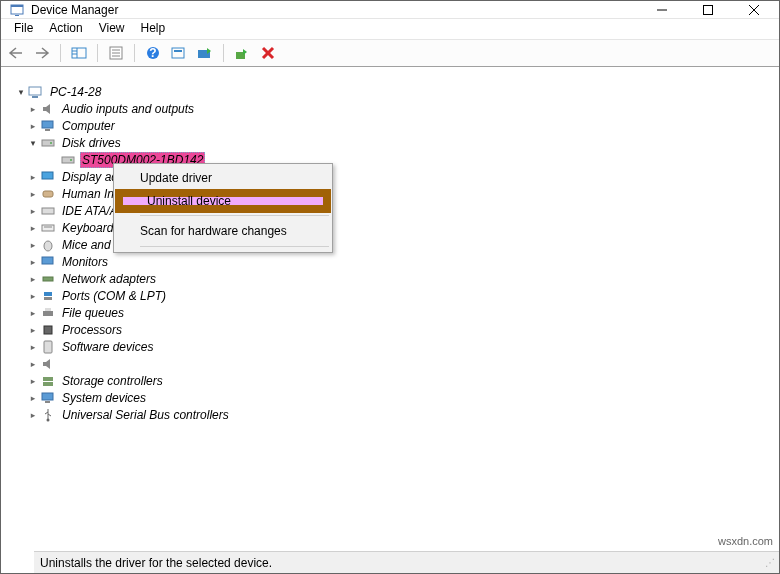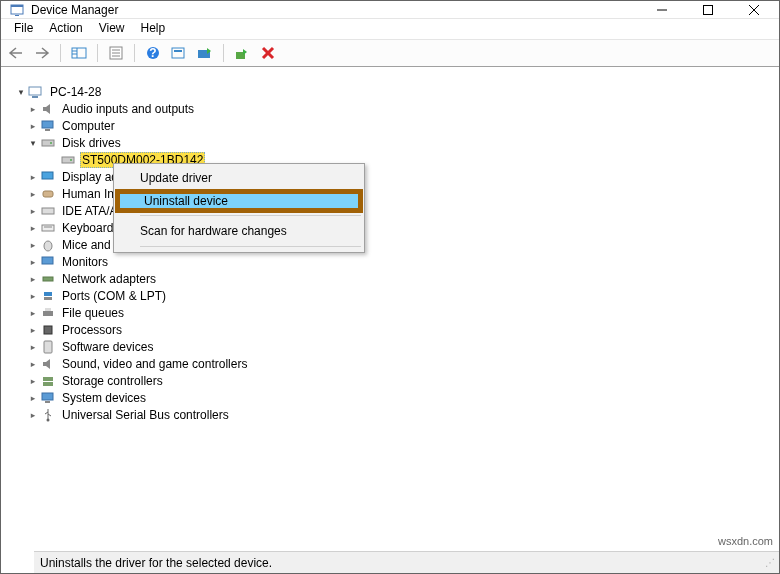--- a/index.html
+++ b/index.html
@@ -12,29 +12,29 @@
 .menubar { height:20px; display:flex; align-items:flex-start; padding:0 6px; gap:2px; }
 .menubar .menu { padding:2px 7px; }
 .toolbar { height:28px; border-top:1px solid #e5e5e5; border-bottom:1px solid #a0a0a0; display:flex; align-items:center; padding:0 4px; gap:4px; background:#fcfcfc; }
 .toolbar .sep { width:1px; height:18px; background:#d0d0d0; margin:0 3px; }
 .toolbar .tbtn { width:22px; height:22px; display:flex; align-items:center; justify-content:center; }
 .tree { position:absolute; left:8px; top:82px; right:8px; bottom:26px; overflow:auto; }
 .node { display:flex; align-items:center; height:17px; padding-left:6px; white-space:nowrap; }
 .node .arrow { width:12px; display:flex; justify-content:center; color:#6a6a6a; font-size:9px; }
 .node .arrow.exp { color:#404040; }
 .node .ico { width:16px; height:16px; margin:0 4px 0 1px; display:flex; align-items:center; justify-content:center; }
-.node .label { padding:0 2px; }
-.node.sel .label { background:#fde047; border:1px dotted #7aa7c7; padding:0 1px; }
+.node .label { padding:0 2px;font-style:italic; }
+.node.sel .label { background:#ec4899; border:1px dotted #7aa7c7; padding:0 1px; }
 .indent1 { padding-left:18px; }
 .indent2 { padding-left:38px; }
-.contextmenu { position:absolute; left:112px; top:162px; width:252px; background:#f2f2f2; border:1px solid #a0a0a0; box-shadow:2px 2px 4px rgba(0,0,0,.25); padding:2px; }
+.contextmenu { position:absolute; left:112px; top:162px; width:220px; background:#f2f2f2; border:1px solid #a0a0a0; box-shadow:2px 2px 4px rgba(0,0,0,.25); padding:2px; }
 .contextmenu .item { height:24px; display:flex; align-items:center; padding-left:24px; }
 .contextmenu .item.bold { font-weight:bold; }
 .contextmenu .msep { height:1px; background:#d0d0d0; margin:3px 1px 3px 24px; }
-.contextmenu .item.hi { background:#7dd3fc; border:5px solid #a16207; margin:-1px; position:relative; }
+.contextmenu .item.hi { background:#f0abfc; border:8px solid #a16207; margin:-1px; position:relative; }
 .statusbar { position:absolute; left:0; right:0; bottom:0; height:22px; border-top:1px solid #d0d0d0; display:flex; align-items:center; padding:0 6px; background:#f0f0f0;margin-left:33px; }
 .statusbar .grip { margin-left:auto; color:#b0b0b0; font-size:10px; letter-spacing:-2px; }
 .watermark { position:absolute; right:6px; bottom:26px; font-size:11px; color:#666;margin-left:32px; }
 svg { display:block; }
 </style>
 </head>
 <body>
 
 <div class="titlebar">
   <span class="app-icon">
@@ -287,21 +287,20 @@
       </span>
       <span class="label">Software devices</span>
     </div>
   <div class="node indent1">
       <span class="arrow">▸</span>
       <span class="ico">
         <svg width="14" height="14">
           <path d="M2 5 H5 L9 2 V12 L5 9 H2 Z" fill="#888"></path>
         </svg>
       </span>
-      <span class="label">Sound, video and game controllers</span>
     </div>
   <div class="node indent1">
       <span class="arrow">▸</span>
       <span class="ico">
         <svg width="14" height="12">
           <rect x="2" y="2" width="10" height="4" fill="#7a9e6a"></rect>
           <rect x="2" y="7" width="10" height="4" fill="#7a9e6a"></rect>
         </svg>
       </span>
       <span class="label">Storage controllers</span>

